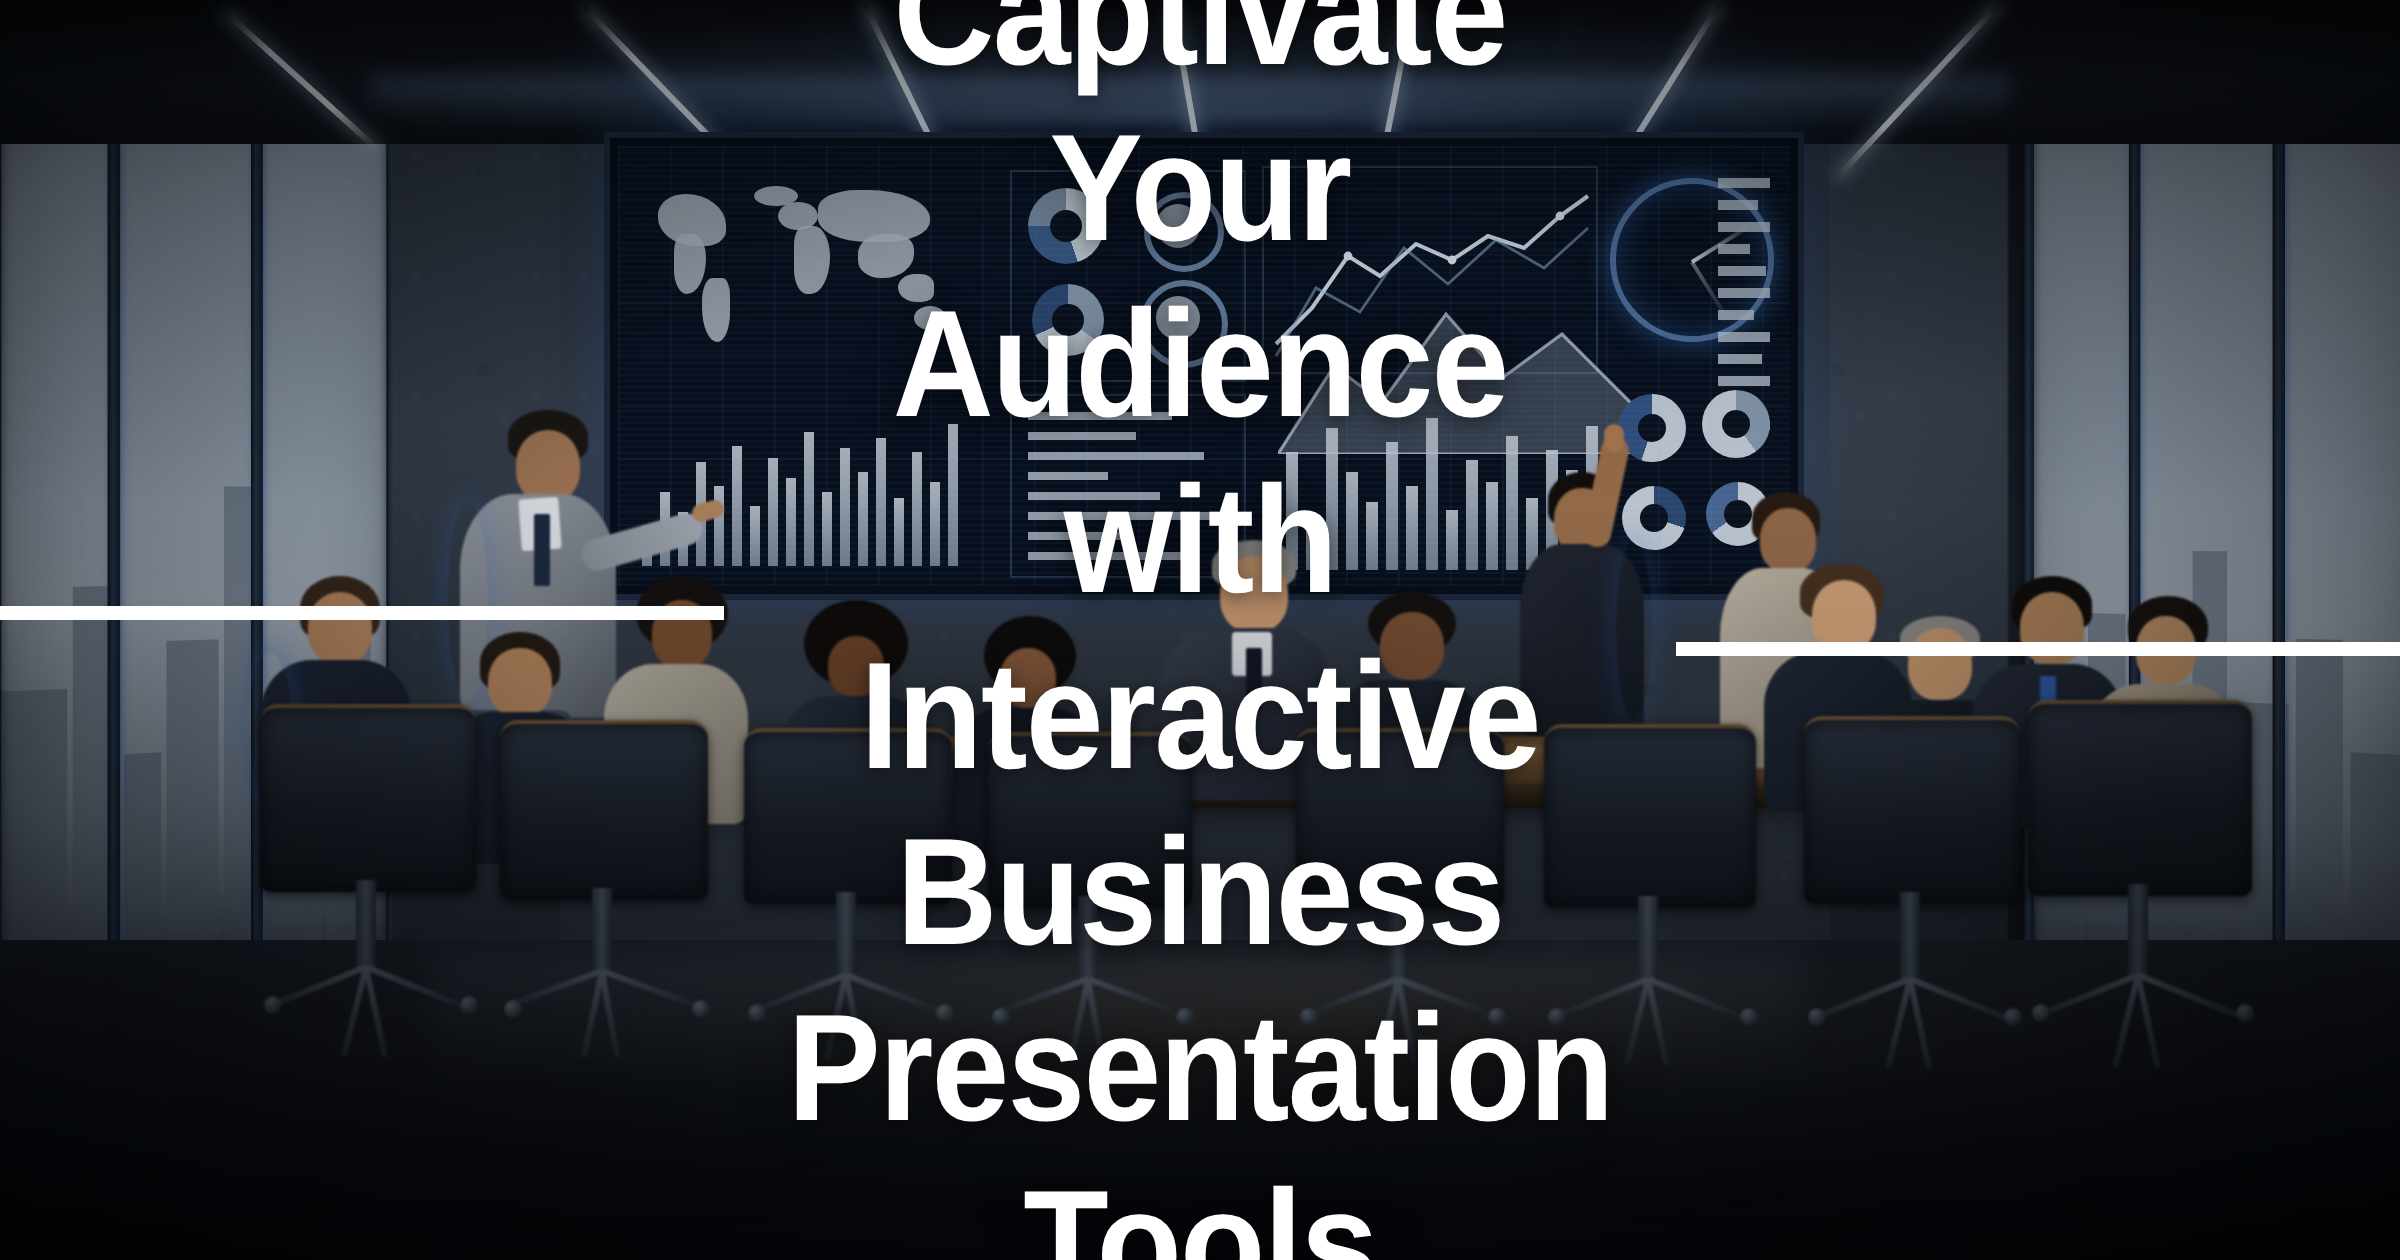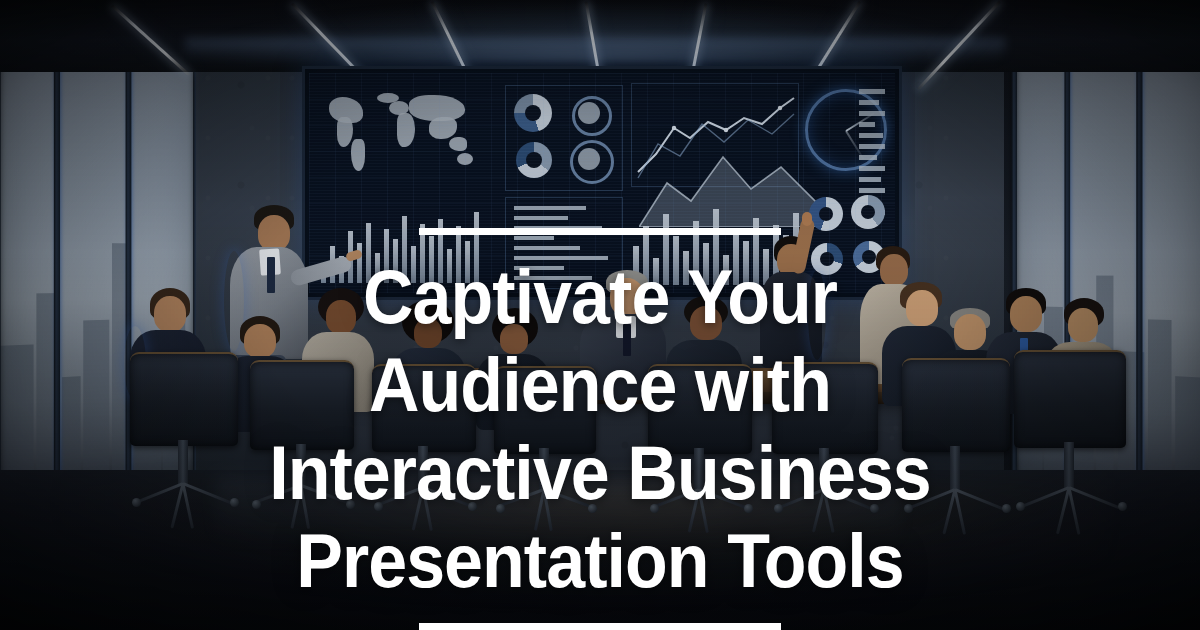--- a/index.html
+++ b/index.html
@@ -234,22 +234,22 @@
       radial-gradient(ellipse at 50% 48%, rgba(0,0,0,0) 40%, rgba(0,0,0,.45) 82%, rgba(0,0,0,.72) 100%);
   }
   .scene-dim {
     position: absolute; inset: 0; pointer-events: none;
     background: linear-gradient(180deg, rgba(6,9,14,.25) 0%, rgba(6,9,14,.10) 40%, rgba(4,6,10,.45) 100%);
   }
 
   
   .overlay {
     position: absolute; inset: 0;
-    display: flex; flex-direction: column;
-    align-items: center; justify-content: flex-end;
+    display: flex; flex-direction: row;
+    align-items: center; justify-content: space-between;
   }
   .rule {
     width: 362px; height: 7px; background: #ffffff; flex: none;
   }
   .rule.top { margin-bottom: 18px; }
   .rule.bottom { margin-top: 18px; }
 
   .headline {
     margin: 0;
     width: 100%;

